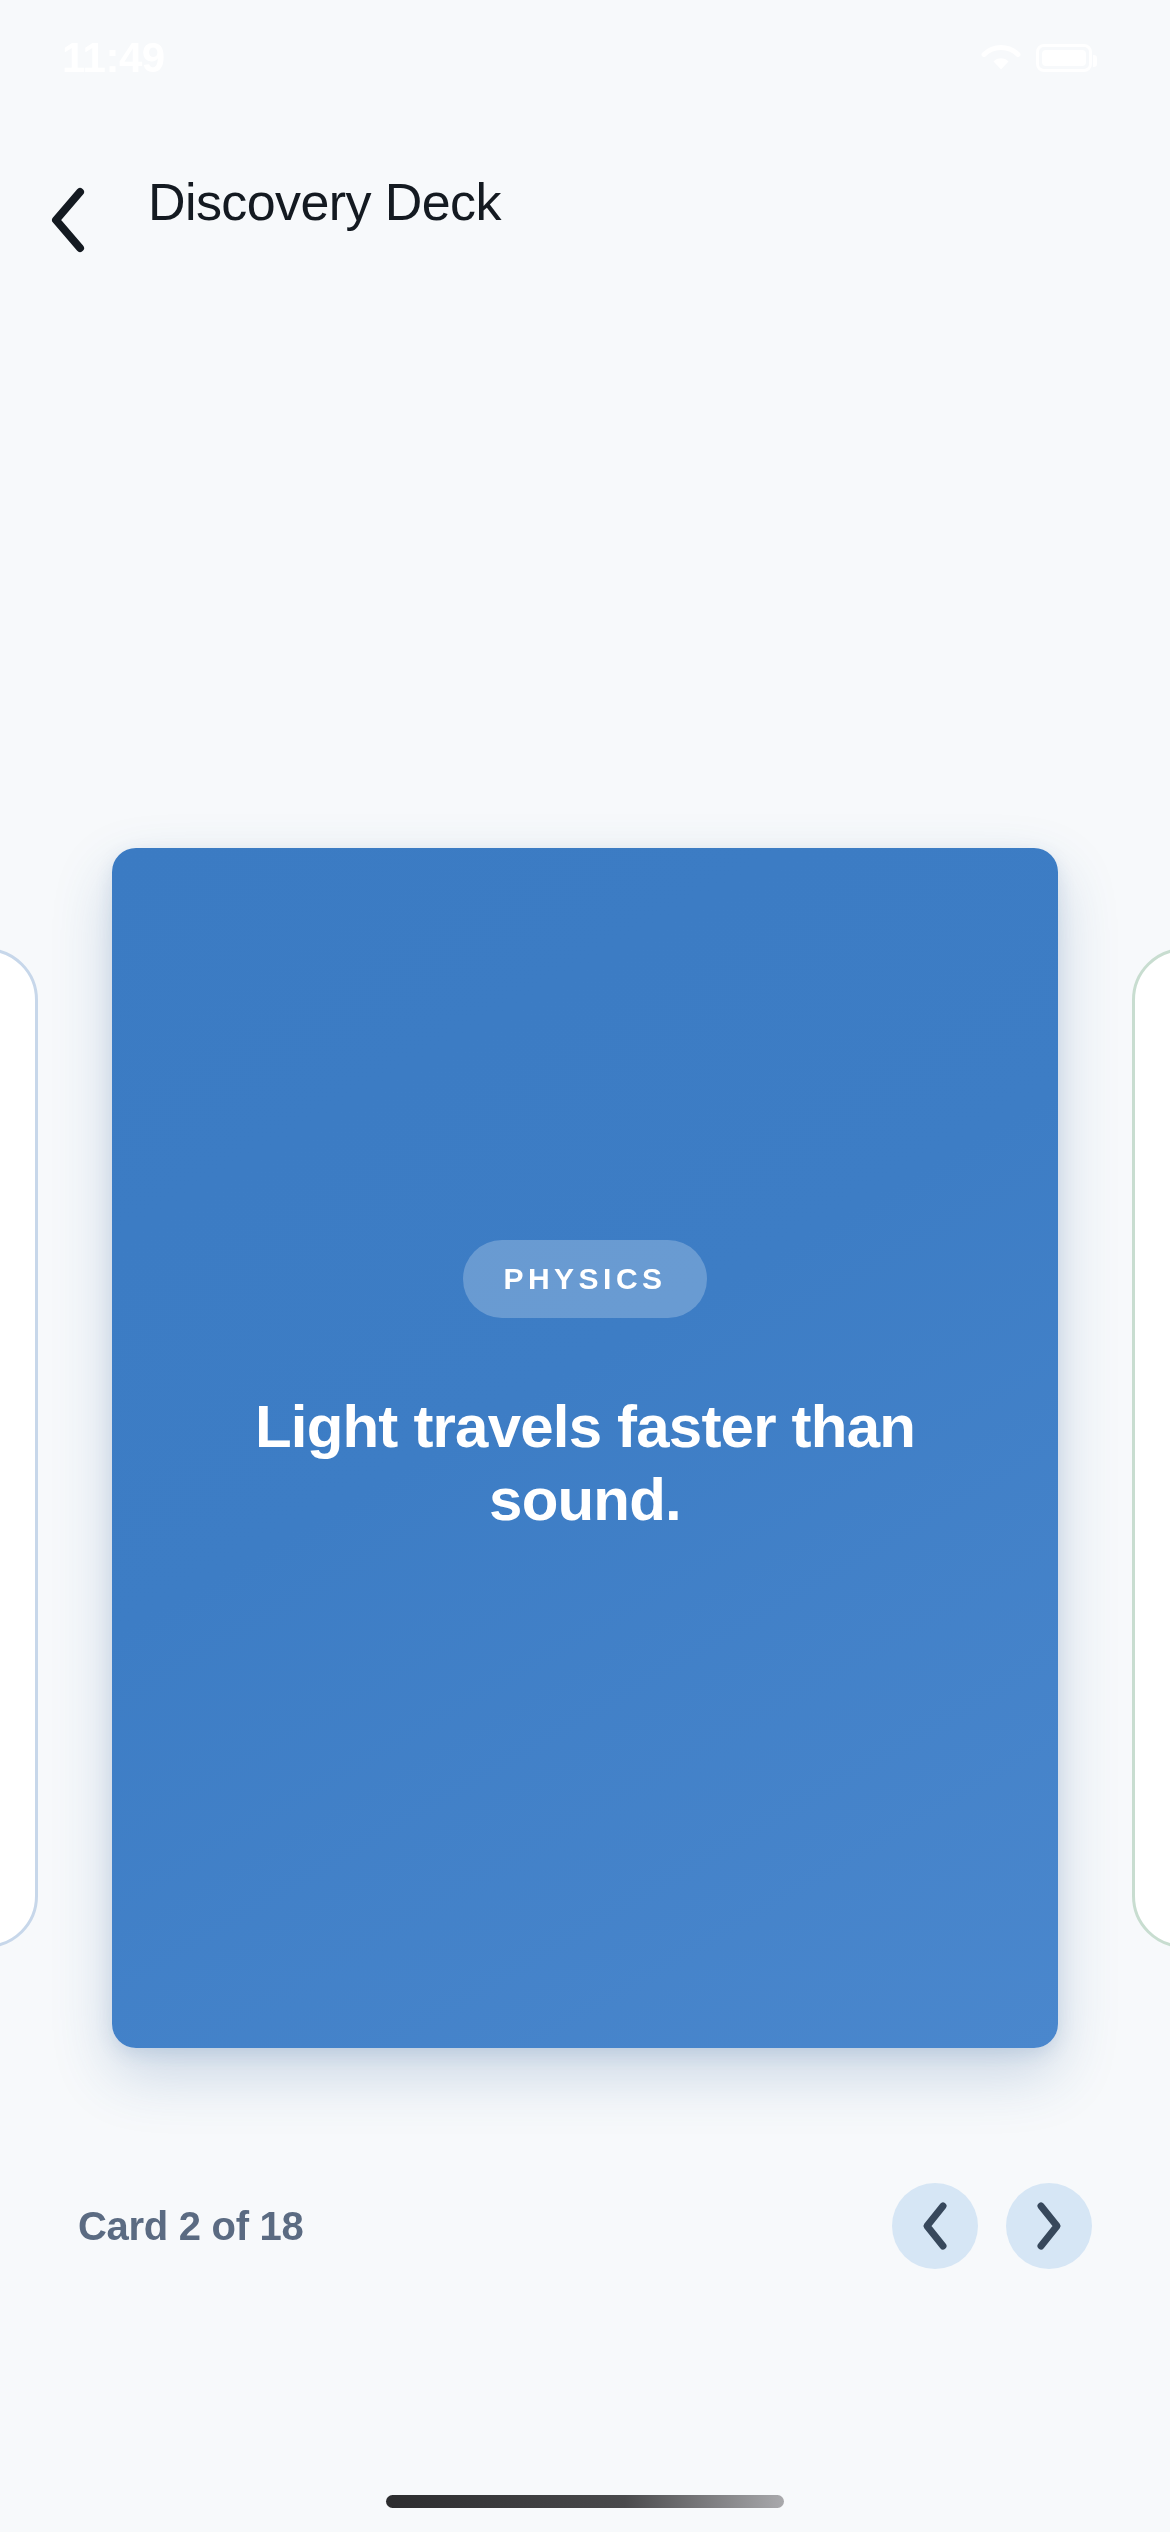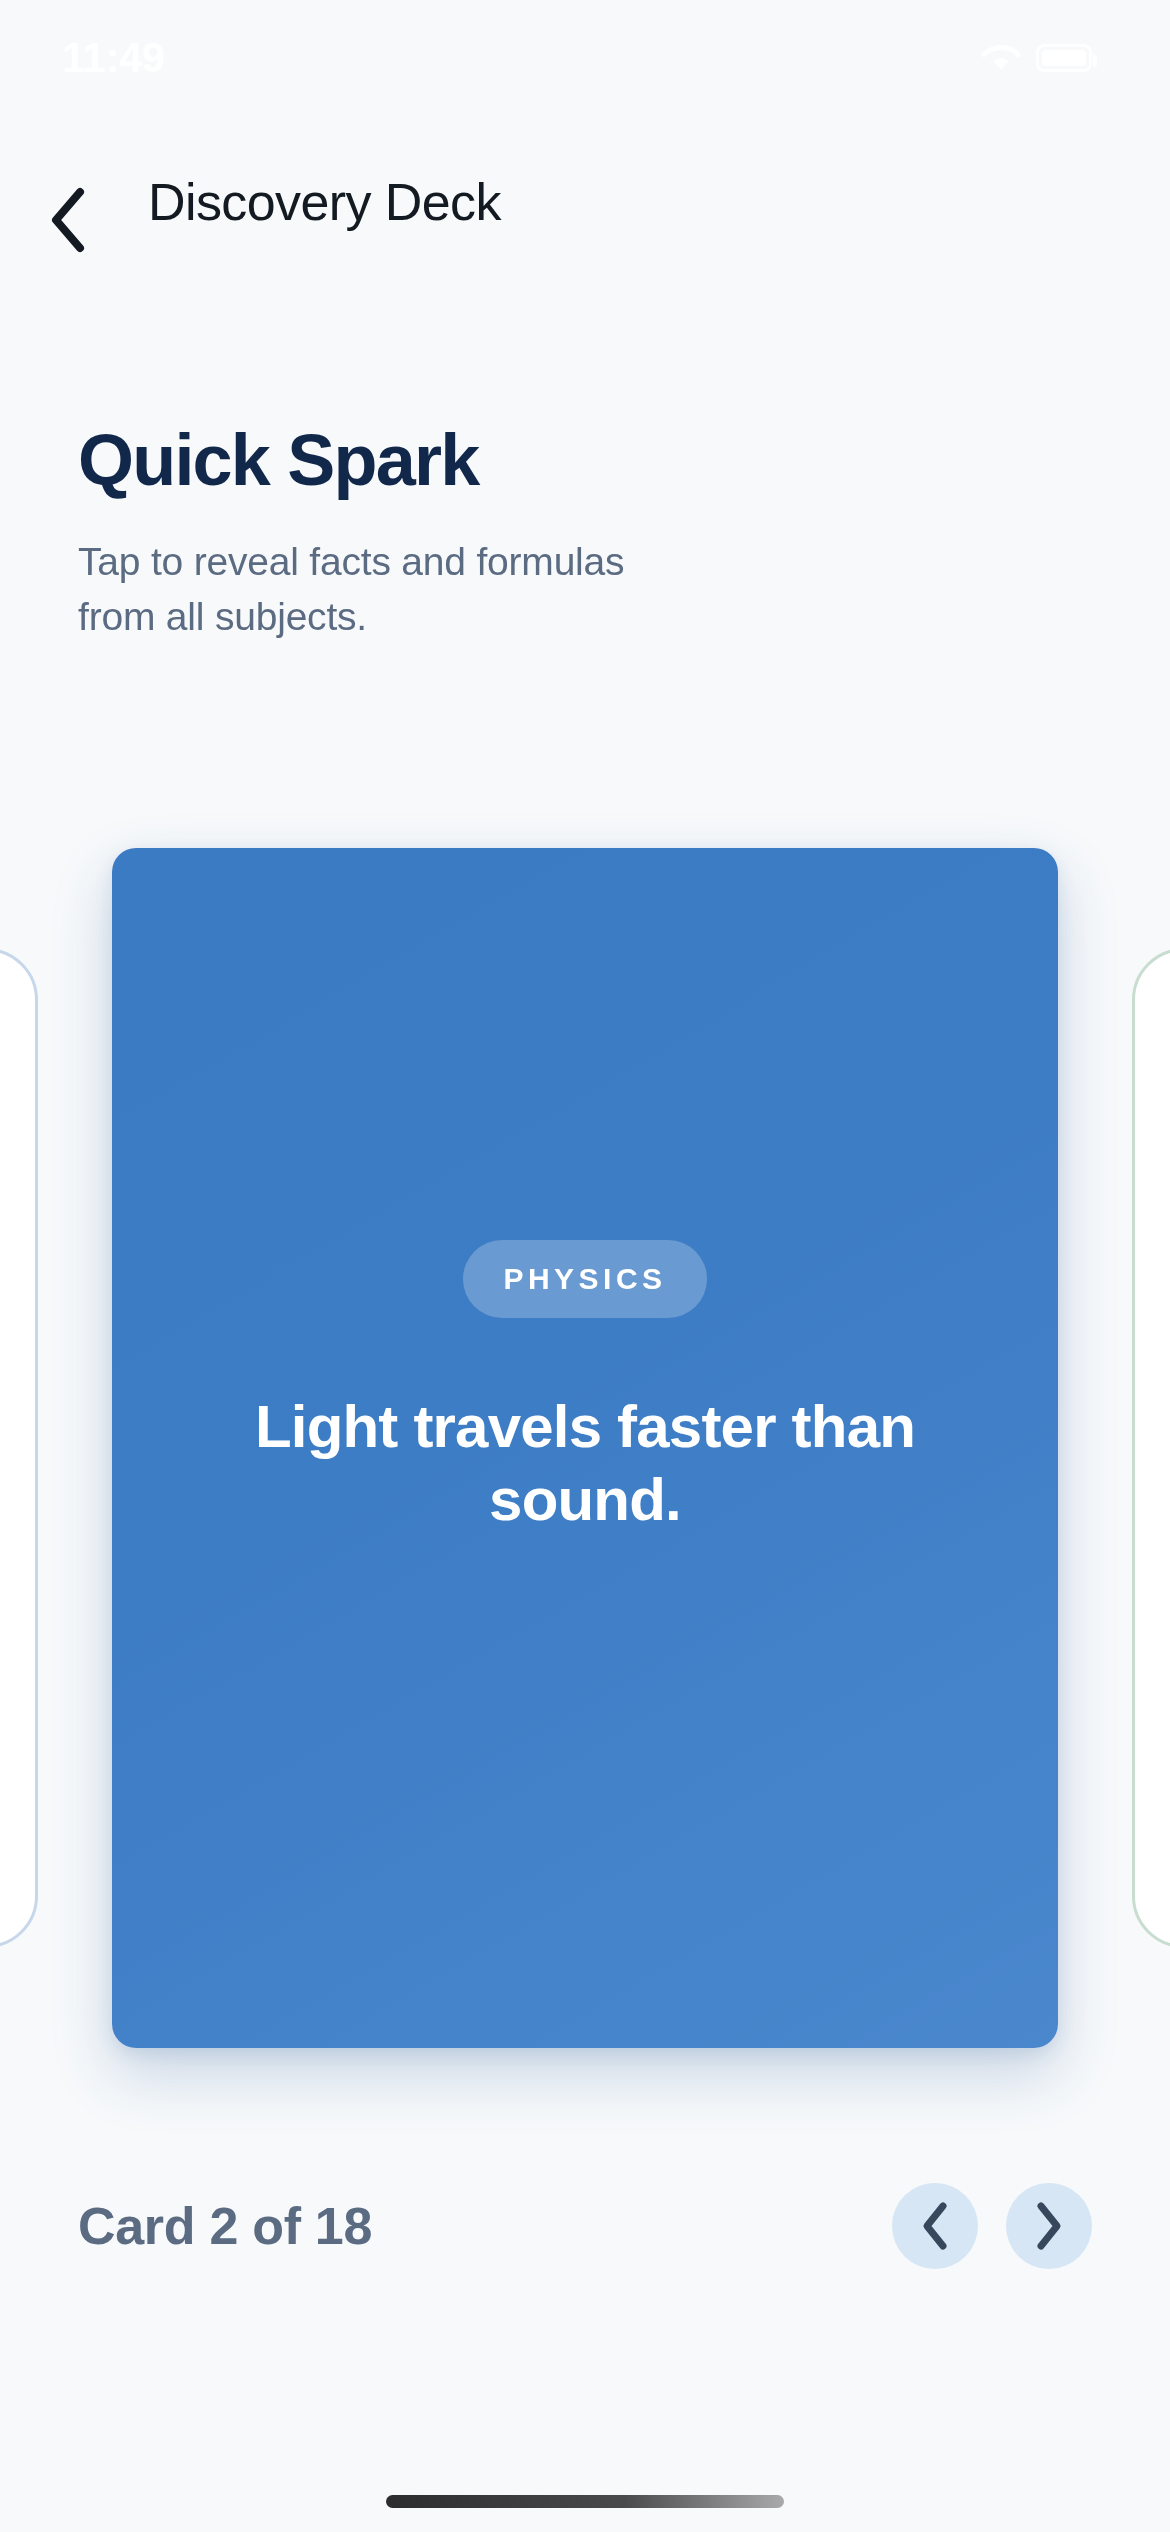--- a/index.html
+++ b/index.html
@@ -96,21 +96,21 @@
     line-height:1.22; letter-spacing:-0.8px;
   }
 
   
   .footer {
     position:absolute; top:2168px; left:0; width:1170px; height:116px;
     display:flex; align-items:center; justify-content:space-between;
     padding:0 78px;
   }
   .counter {
-    font-size:52px; font-weight:700; color:#5b6b82; letter-spacing:-0.3px;
+    font-size:40px; font-weight:700; color:#5b6b82; letter-spacing:-0.3px;
   }
   .nav-ctrls { display:flex; gap:28px; }
   .circ-btn {
     width:86px; height:86px; border-radius:50%;
     background:#d6e6f5; border:none; cursor:pointer;
     display:flex; align-items:center; justify-content:center;
   }
 
   
   .home-ind {
@@ -139,24 +139,20 @@
 
   <div class="navbar">
     <button class="back-btn">
       <svg width="44" height="68" viewBox="0 0 44 68">
         <path d="M34 6 L10 34 L34 62" stroke="#141a21" stroke-width="8" fill="none" stroke-linecap="round" stroke-linejoin="round"></path>
       </svg>
     </button>
     <div class="nav-title">Discovery Deck</div>
   </div>
 
-  <div class="heading-wrap">
-    <div class="h-title">Quick Spark</div>
-    <div class="h-sub">Tap to reveal facts and formulas from all subjects.</div>
-  </div>
 
   <div class="deck">
     <div class="peek peek-left"></div>
     <div class="peek peek-right"></div>
 
     <div class="card-main">
       <div class="badge">PHYSICS</div>
       <div class="card-text">Light travels faster than sound.</div>
     </div>
   </div>

